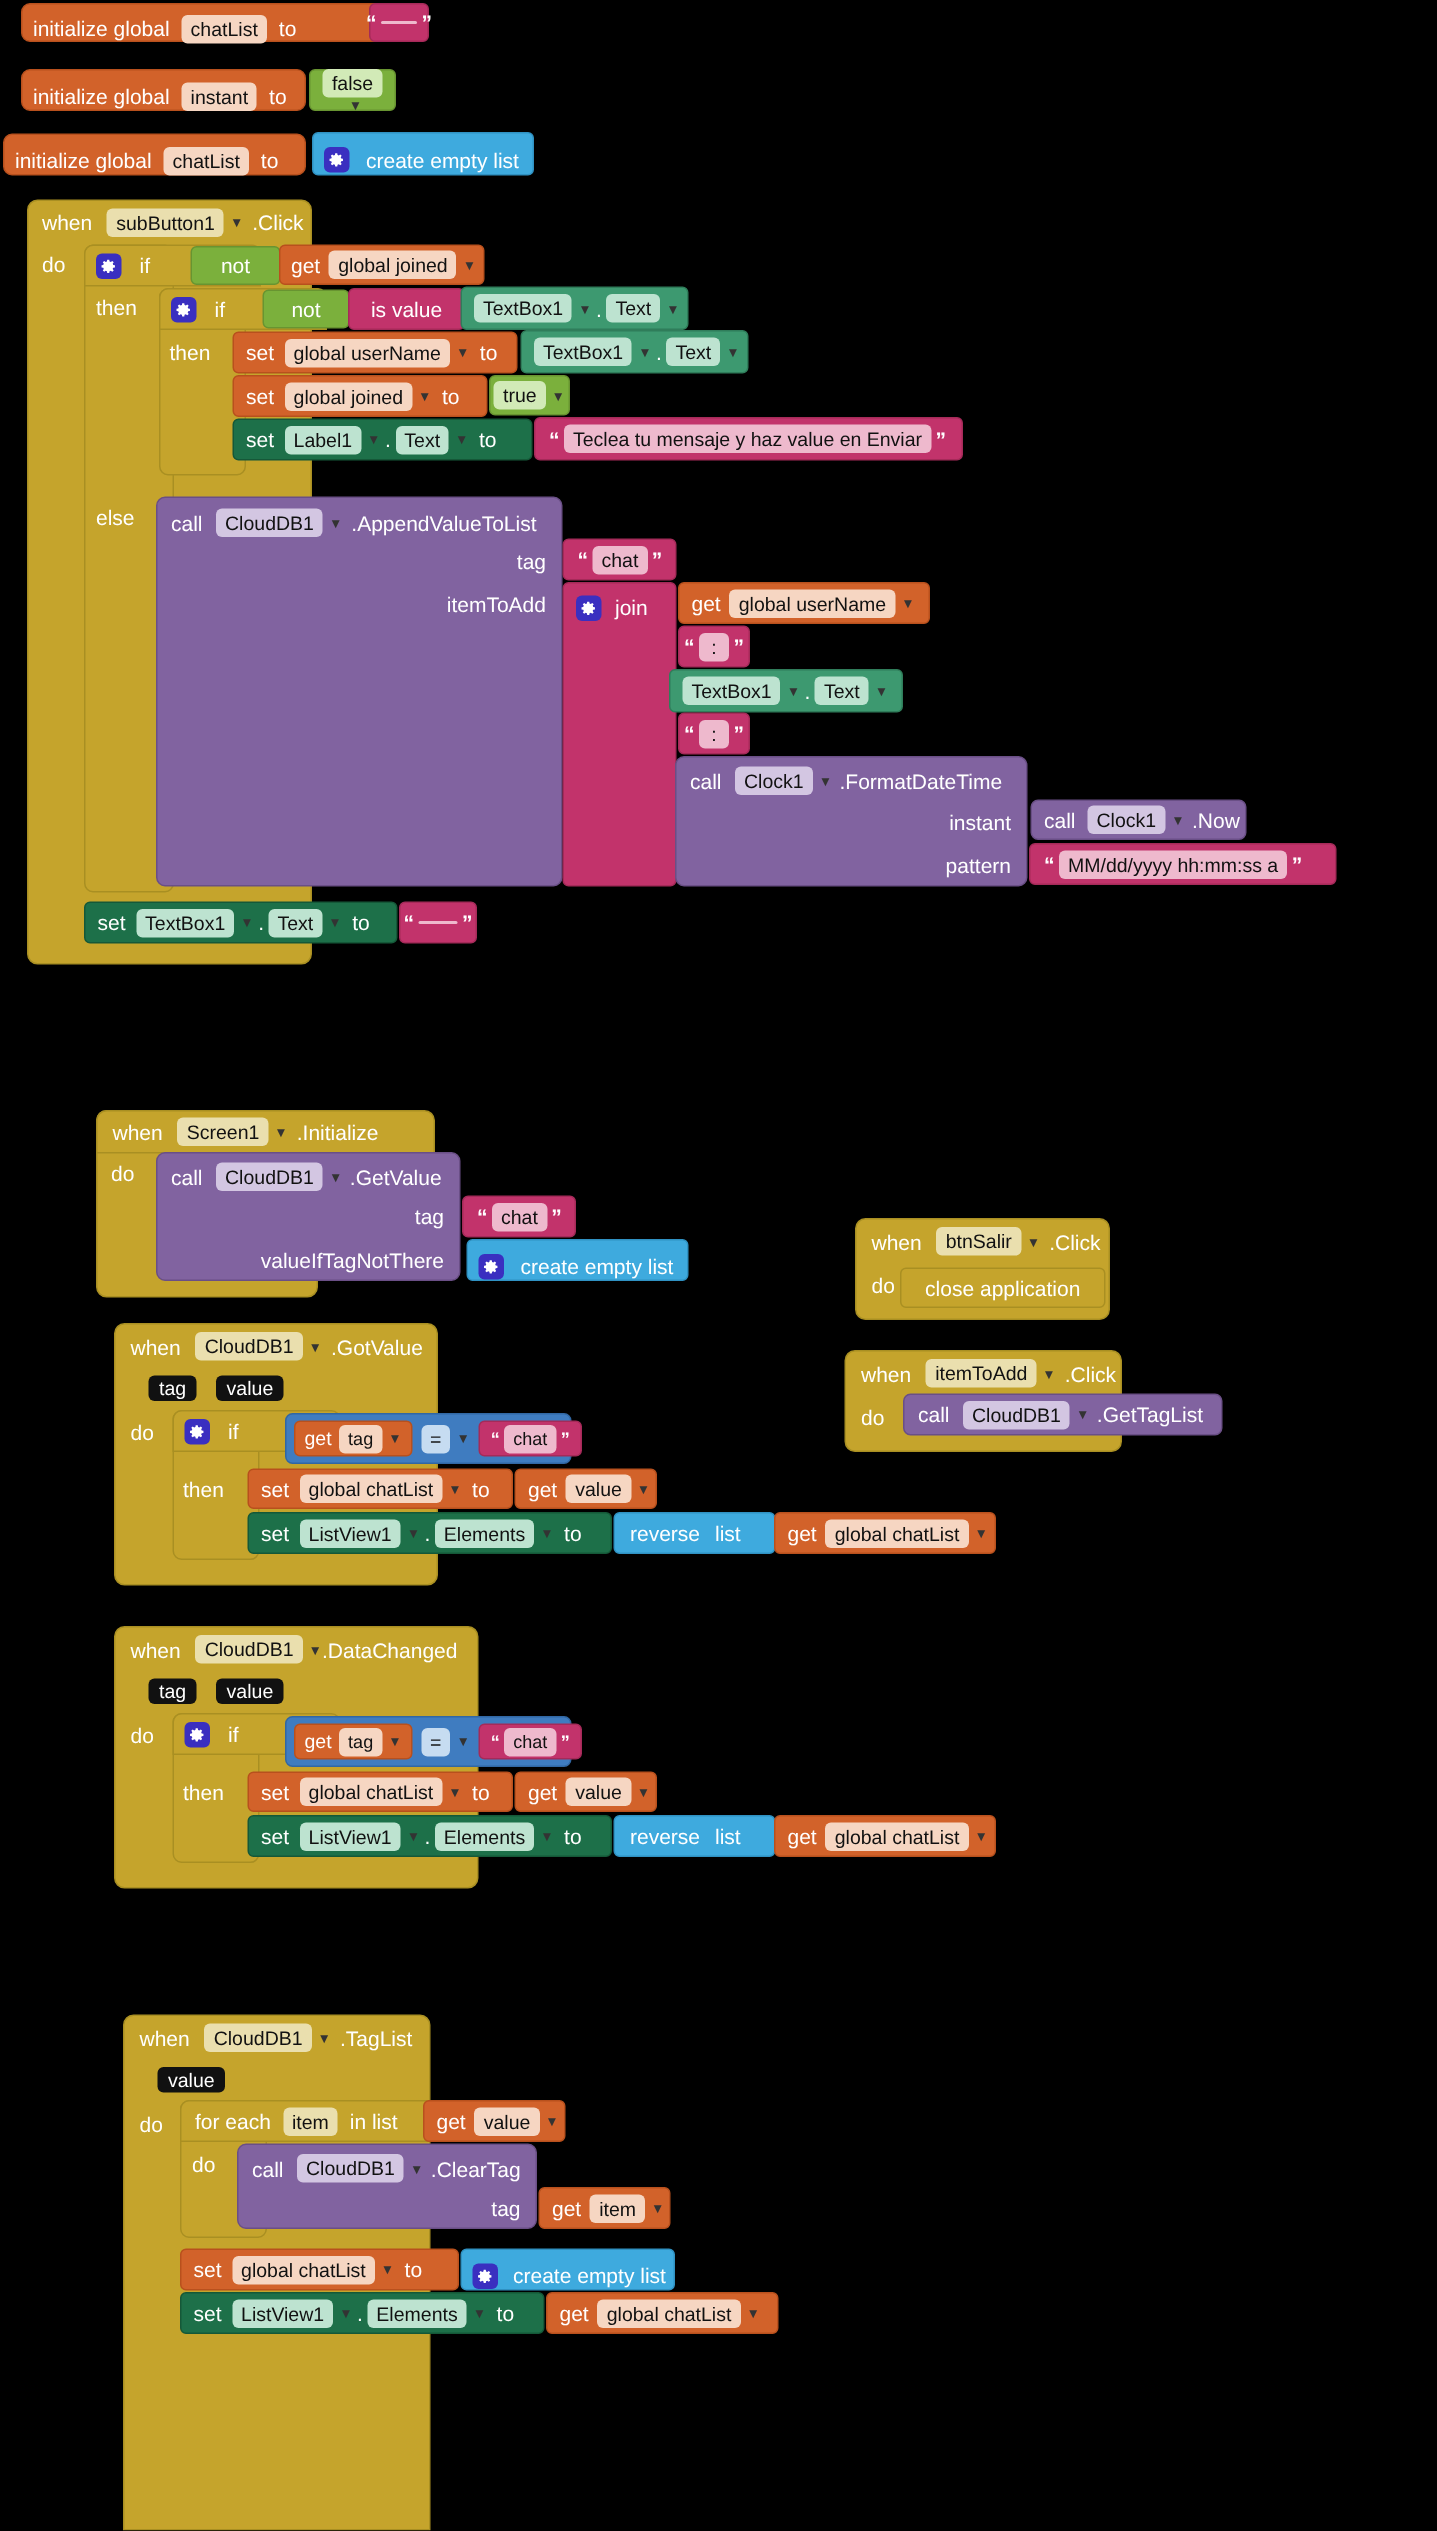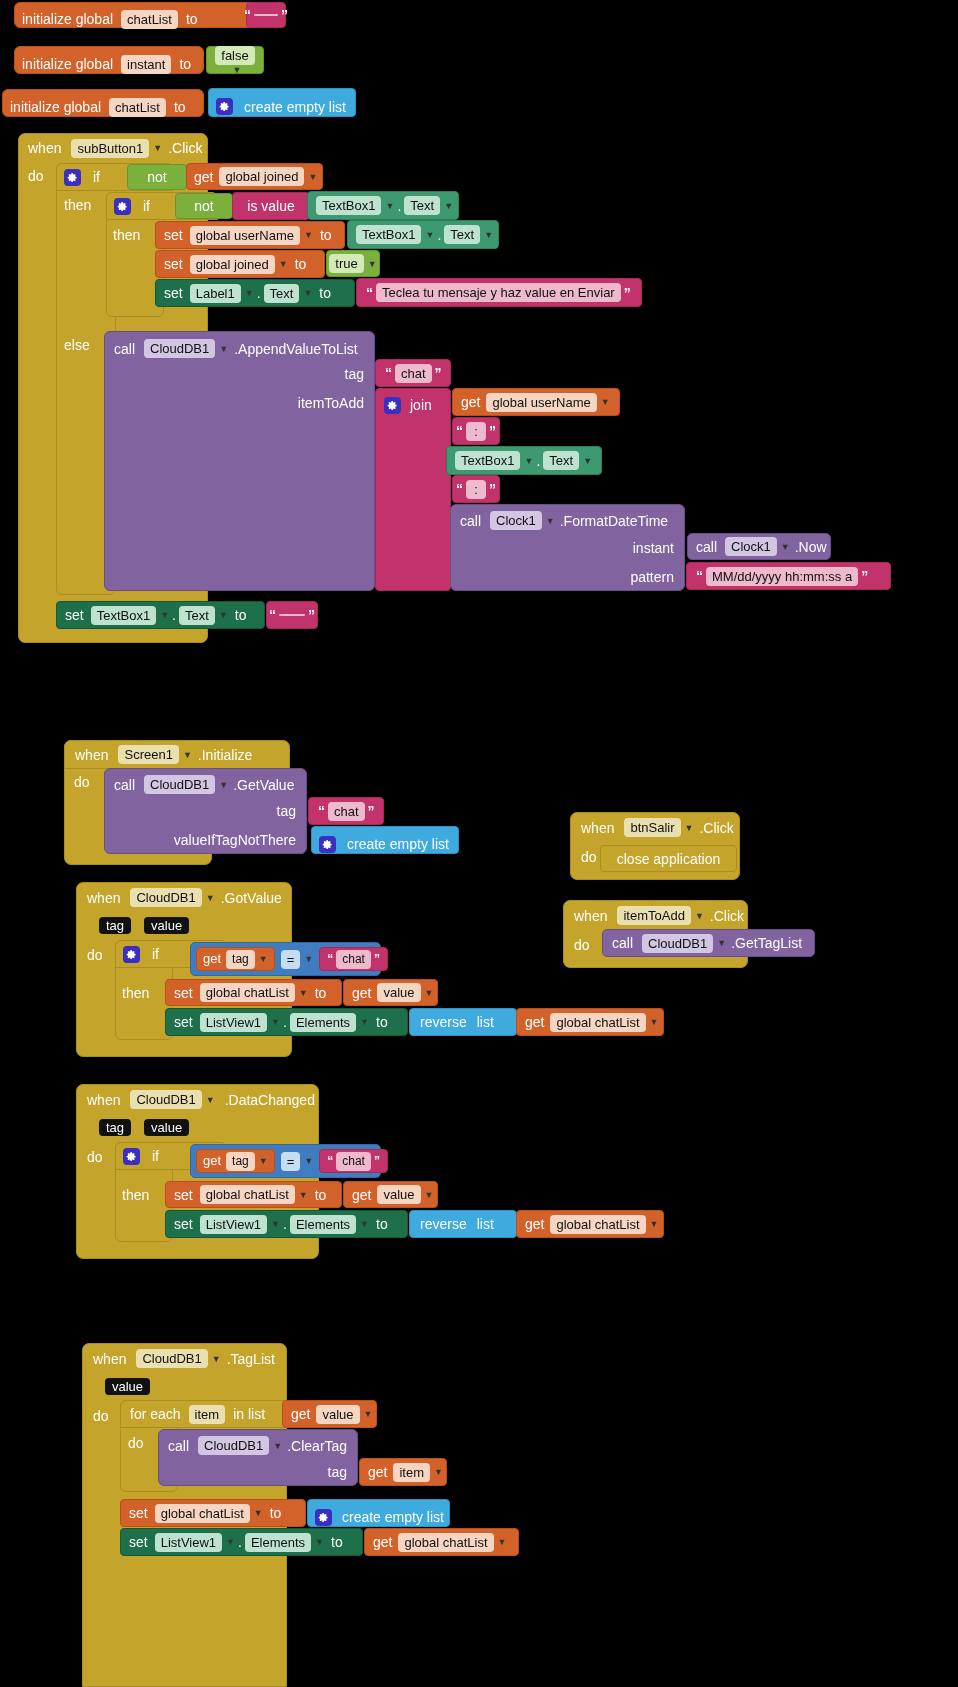--- a/index.html
+++ b/index.html
@@ -536,21 +536,21 @@
       <span class="fld f-light" style="margin-left:6px;">global chatList</span>
       <span class="caret">▼</span>
     </div>
   </div>
 
   <div class="blk c-event" style="left:76px;top:1084px;width:243px;height:175px;border-radius:7px;">
     <div class="row" style="height:29px;padding-left:10px;">
       <span class="lbl">when</span>
       <span class="fld f-evt" style="margin-left:10px;">CloudDB1</span>
       <span class="caret">▼</span>
-      <span class="lbl" style="margin-left:10px;text-align:right;">.DataChanged</span>
+      <span class="lbl" style="margin-left:0;text-align:right;">.DataChanged</span>
     </div>
     <div class="row" style="padding-left:22px;padding-top:5px;">
       <span class="f-black">tag</span>
       <span class="f-black" style="margin-left:13px;">value</span>
     </div>
     <div class="row" style="padding-left:10px;padding-top:12px;">
       <span class="lbl">do</span>
     </div>
   </div>
   <div class="blk c-ctrl" style="left:115px;top:1142px;width:58px;height:100px;border-radius:6px;border:1px solid #a98f22;"></div>

